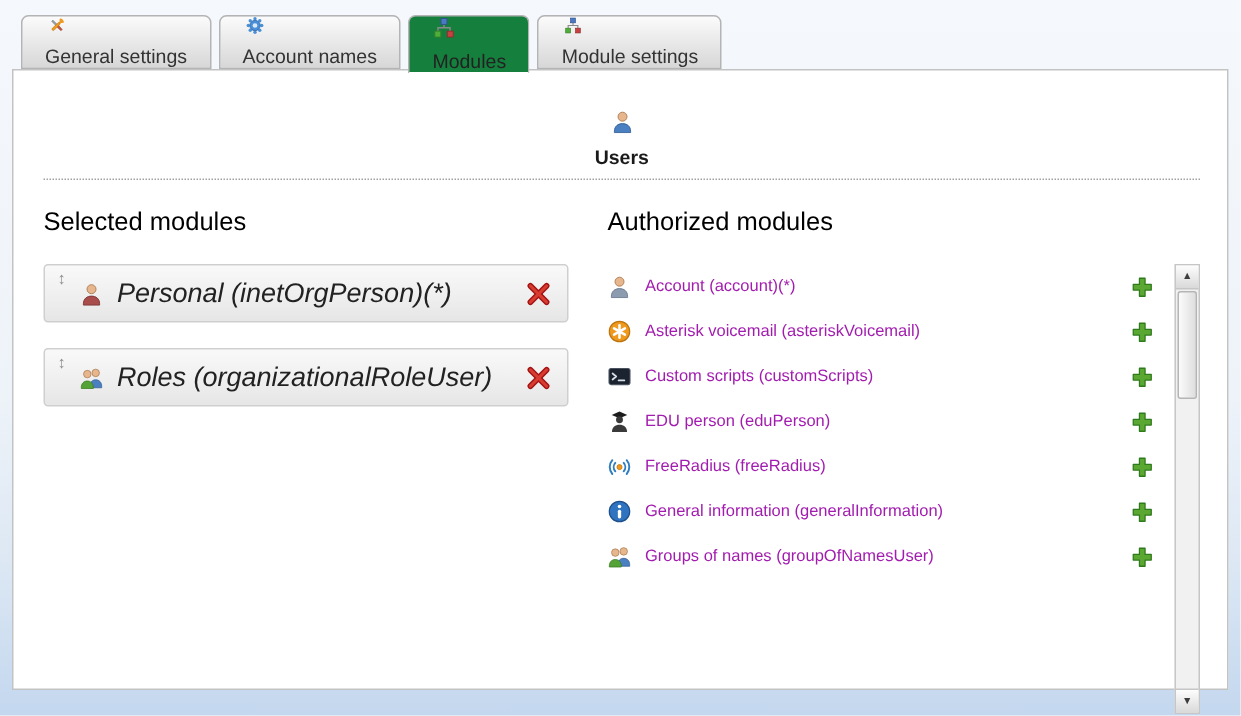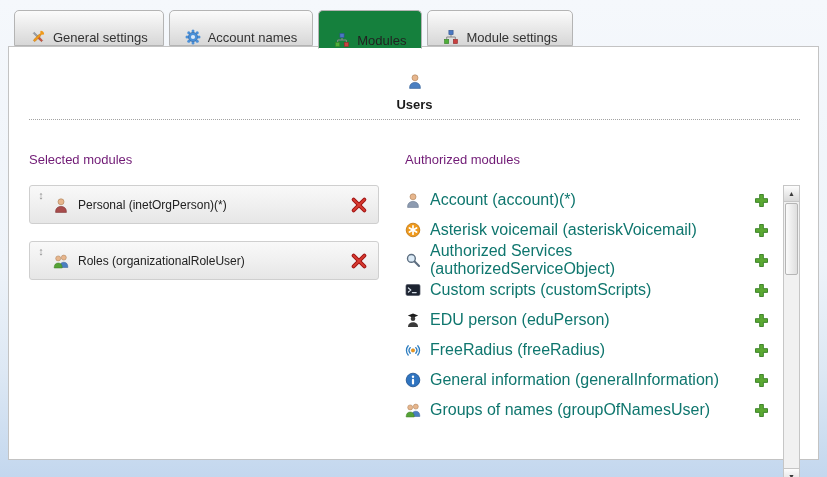--- a/index.html
+++ b/index.html
@@ -5,61 +5,61 @@
   * { box-sizing: border-box; }
   html,body { margin:0; padding:0; }
   body {
     width:827px; height:477px; overflow:hidden; position:relative;
     font-family:"Liberation Sans", sans-serif;
     background:linear-gradient(180deg,#f5f8fc 0%,#eef3f9 55%,#dde8f4 78%,#c3d7ee 100%);
   }
   
   .tabs { position:absolute; top:10px; left:14px; display:flex; gap:5px; z-index:3; }
   .tab {
-    display:flex; align-items:flex-end; gap:7px; padding:0 15px; height:36px;
+    display:flex; align-items:flex-start; gap:7px; padding:0 15px; height:36px;
     border:1px solid #b4b4b4; border-radius:5px 5px 0 0;
     background:linear-gradient(180deg,#fbfbfb 0%,#e7e7e7 55%,#d7d7d7 100%);
-    font-size:13px; color:#333; cursor:pointer; white-space:nowrap;
+    font-size:13px; color:#333; cursor:pointer; white-space:nowrap;flex-direction:column;
   }
   .tab.active { background:#15803d; height:39px; border-bottom:1px solid #fff; color:#222; }
   .tab .ticon { width:16px; height:16px; display:inline-block; }
   
   .panel {
     position:absolute; top:46px; left:8px; width:811px; height:414px;
     background:#fff; border:1px solid #c3c3c3; z-index:2;
   }
   .section-header {
     margin:26px 18px 0 20px; padding-bottom:7px;
     border-bottom:1px dotted #a3a3a3;
     display:flex; align-items:center; gap:8px;
     font-size:13px; font-weight:bold; color:#1a1a1a;flex-direction:column;
   }
   .section-header .hicon { width:16px; height:16px; }
   .cols { display:flex; margin:16px 18px 0 20px; }
   .left-col { width:350px; flex:none; }
   .right-col { flex:1; margin-left:26px; }
-  .col-heading { font-size:13px; color:#701a75; margin:16px 0 18px; }
+  .col-heading { font-size:17px; color:#000000; margin:2px 0 18px; }
   
   .sel-item {
     display:flex; align-items:center; height:39px; margin-bottom:17px;
     border:1px solid #cfcfcf; border-radius:3px;
     background:linear-gradient(180deg,#f9f9f9 0%,#efefef 55%,#e6e6e6 100%);
     padding:0 10px 0 4px;
   }
   .drag { color:#8f8f8f; font-size:11px; width:14px; text-align:center; cursor:move;
           align-self:flex-start; margin-top:3px; user-select:none; }
   .sel-item .micon { width:16px; height:16px; margin:0 9px 0 5px; flex:none; }
-  .sel-item .label { font-size:12px; color:#222; flex:1; }
+  .sel-item .label { font-size:18px; color:#222; flex:1;font-style:italic; }
   .del-btn { width:18px; height:18px; cursor:pointer; flex:none; }
   
   .avail-wrap { display:flex; }
   .avail-list { flex:1; }
   .avail-row { display:flex; align-items:center; height:30px; }
   .avail-row .micon { width:16px; height:16px; margin-right:9px; flex:none; }
-  .avail-row .label { font-size:16px; color:#0f766e; flex:1; }
+  .avail-row .label { font-size:11px; color:#a21caf; flex:1; }
   .add-btn { width:15px; height:15px; cursor:pointer; flex:none; margin-right:10px; }
   
   .scrollbar {
     width:17px; height:300px; margin-left:4px; flex:none;
     background:#f1f1f1; border:1px solid #c6c6c6;
     display:flex; flex-direction:column;
   }
   .sb-btn {
     height:16px; flex:none; display:flex; align-items:center; justify-content:center;
     background:linear-gradient(180deg,#fdfdfd,#d9d9d9); color:#3c3c3c; font-size:7px;
@@ -261,29 +261,20 @@
           <div class="avail-row">
             <svg class="micon">
                 <use href="#i-asterisk"></use>
               </svg>
             <span class="label">Asterisk voicemail (asteriskVoicemail)</span>
             <svg class="add-btn">
                 <use href="#i-plus"></use>
               </svg>
           </div>
 
-          <div class="avail-row">
-            <svg class="micon">
-                <use href="#i-search"></use>
-              </svg>
-            <span class="label">Authorized Services (authorizedServiceObject)</span>
-            <svg class="add-btn">
-                <use href="#i-plus"></use>
-              </svg>
-          </div>
 
 
           <div class="avail-row">
             <svg class="micon">
                 <use href="#i-terminal"></use>
               </svg>
             <span class="label">Custom scripts (customScripts)</span>
             <svg class="add-btn">
                 <use href="#i-plus"></use>
               </svg>

